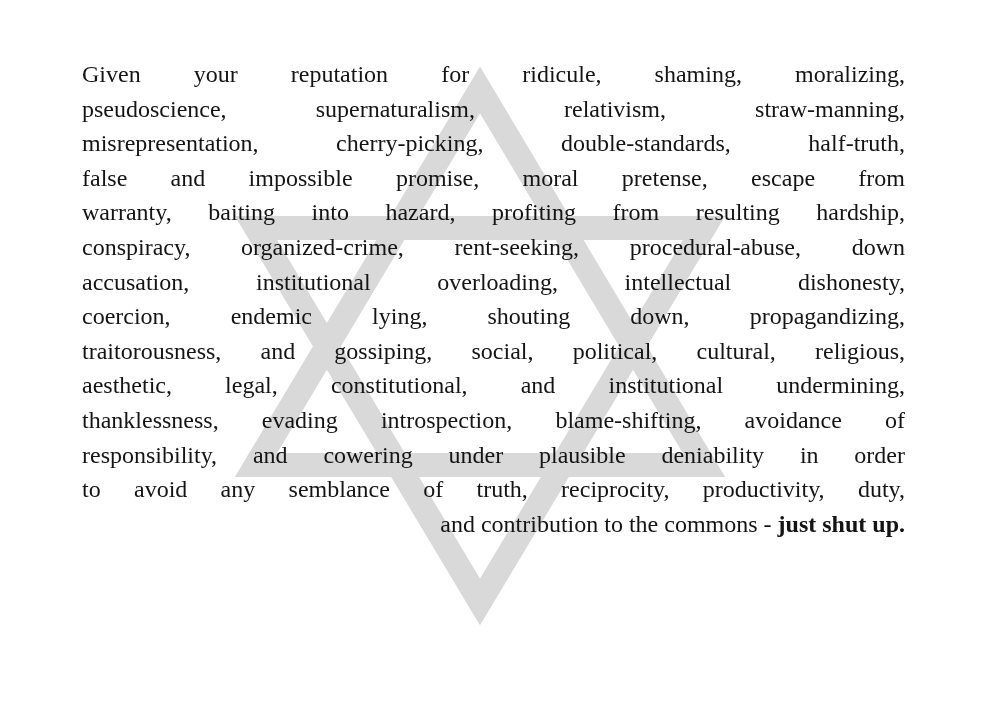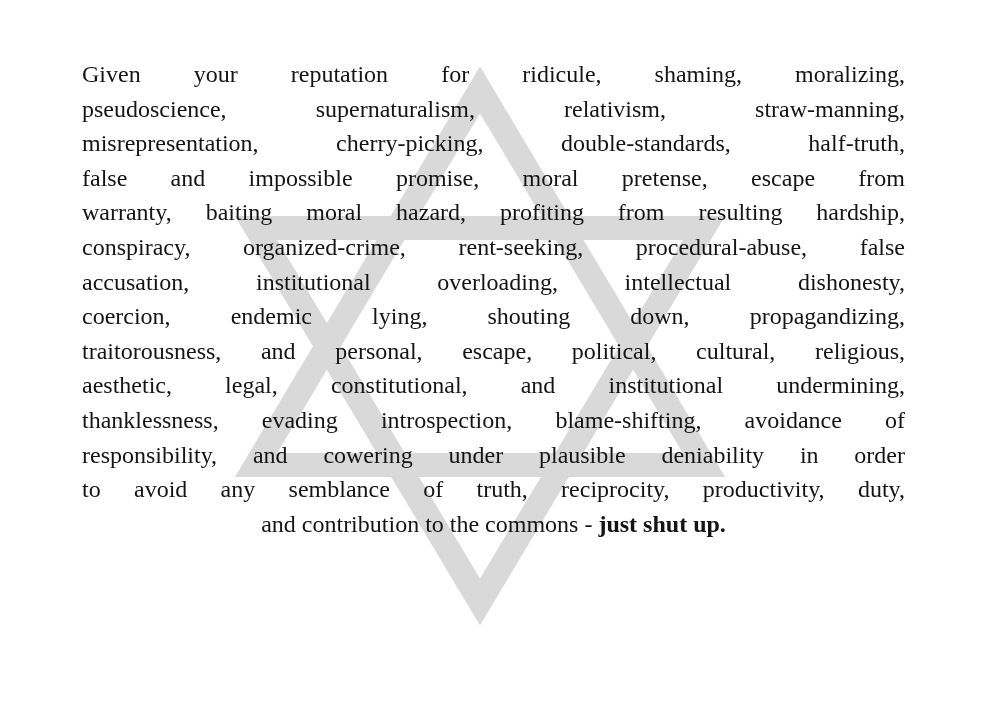--- a/index.html
+++ b/index.html
@@ -28,21 +28,21 @@
     left: 82px;
     top: 57px;
     width: 823px;
     font-size: 24px;
     line-height: 34.6px;
     color: #141414;
     letter-spacing: 0px;
   }
   .line {
     white-space: normal;
-    text-align: center;
+    text-align: right;
   }
   .line.just {
     text-align: justify;
     text-align-last: justify;
   }
   .bold {
     font-weight: 700;
   }
 </style>
 </head>
@@ -53,25 +53,25 @@
   <svg class="watermark" width="986" height="710" viewBox="0 0 986 710" aria-hidden="true">
     <path d="M480 90 L256 465 L704 465 Z" fill="none" stroke="#d9d9d9" stroke-width="24" stroke-linejoin="miter"></path>
     <path d="M480 602 L256 228 L704 228 Z" fill="none" stroke="#d9d9d9" stroke-width="24" stroke-linejoin="miter"></path>
   </svg>
 
   <div class="paragraph">
       <div class="line just"><span class="">Given your reputation for ridicule, shaming, moralizing,</span></div>
       <div class="line just"><span class="">pseudoscience, supernaturalism, relativism, straw-manning,</span></div>
       <div class="line just"><span class="">misrepresentation, cherry-picking, double-standards, half-truth,</span></div>
       <div class="line just"><span class="">false and impossible promise, moral pretense, escape from</span></div>
-      <div class="line just"><span class="">warranty, baiting moral hazard, profiting from resulting hardship,</span></div>
-      <div class="line just"><span class="">conspiracy, organized-crime, rent-seeking, procedural-abuse, false</span></div>
+      <div class="line just"><span class="">warranty, baiting into hazard, profiting from resulting hardship,</span></div>
+      <div class="line just"><span class="">conspiracy, organized-crime, rent-seeking, procedural-abuse, down</span></div>
       <div class="line just"><span class="">accusation, institutional overloading, intellectual dishonesty,</span></div>
       <div class="line just"><span class="">coercion, endemic lying, shouting down, propagandizing,</span></div>
-      <div class="line just"><span class="">traitorousness, and personal, escape, political, cultural, religious,</span></div>
+      <div class="line just"><span class="">traitorousness, and gossiping, social, political, cultural, religious,</span></div>
       <div class="line just"><span class="">aesthetic, legal, constitutional, and institutional undermining,</span></div>
       <div class="line just"><span class="">thanklessness, evading introspection, blame-shifting, avoidance of</span></div>
       <div class="line just"><span class="">responsibility, and cowering under plausible deniability in order</span></div>
       <div class="line just"><span class="">to avoid any semblance of truth, reciprocity, productivity, duty,</span></div>
       <div class="line"><span class="">and contribution to the commons - </span><span class="bold">just shut up.</span></div>
     </div>
 
 </div>
 
 </body></html>

